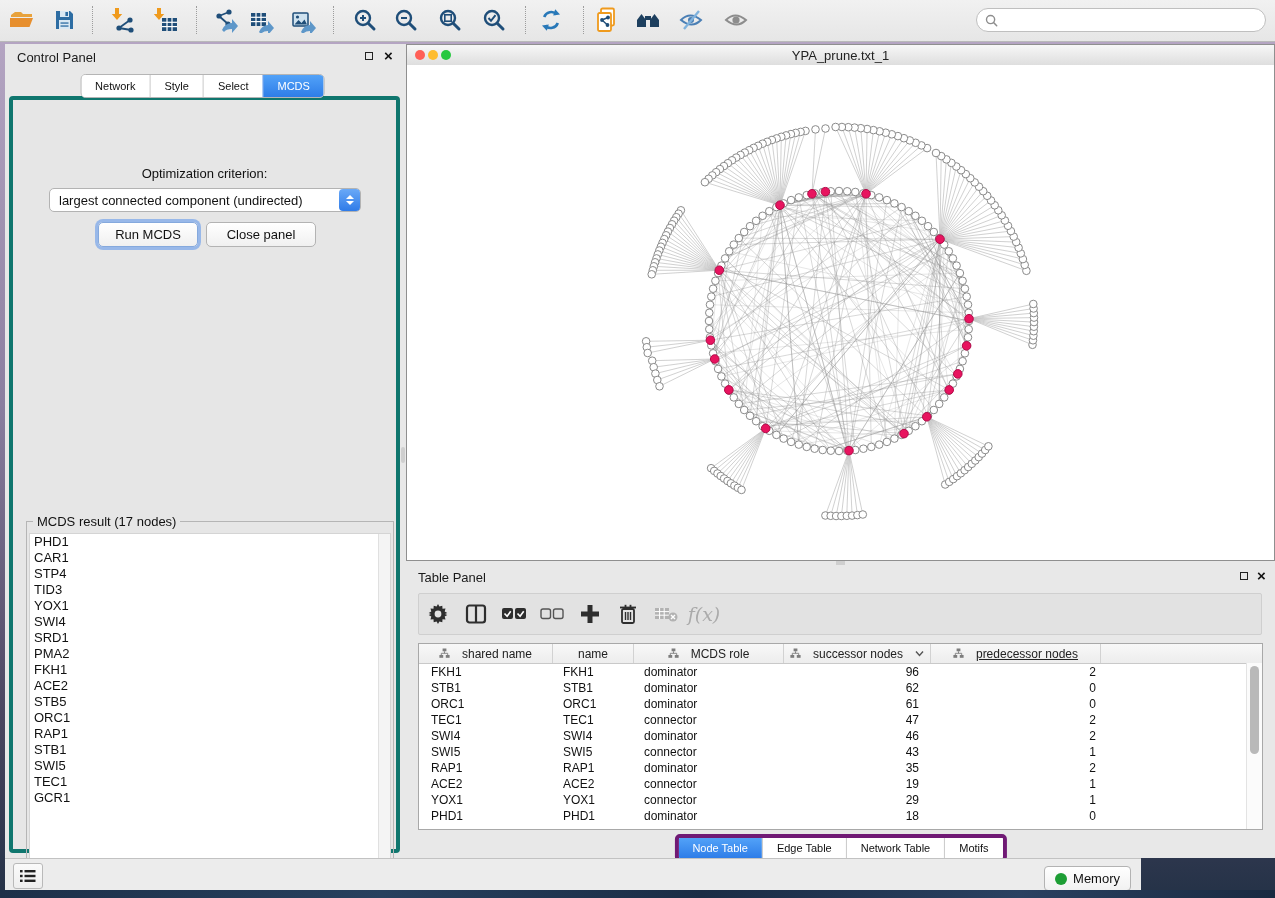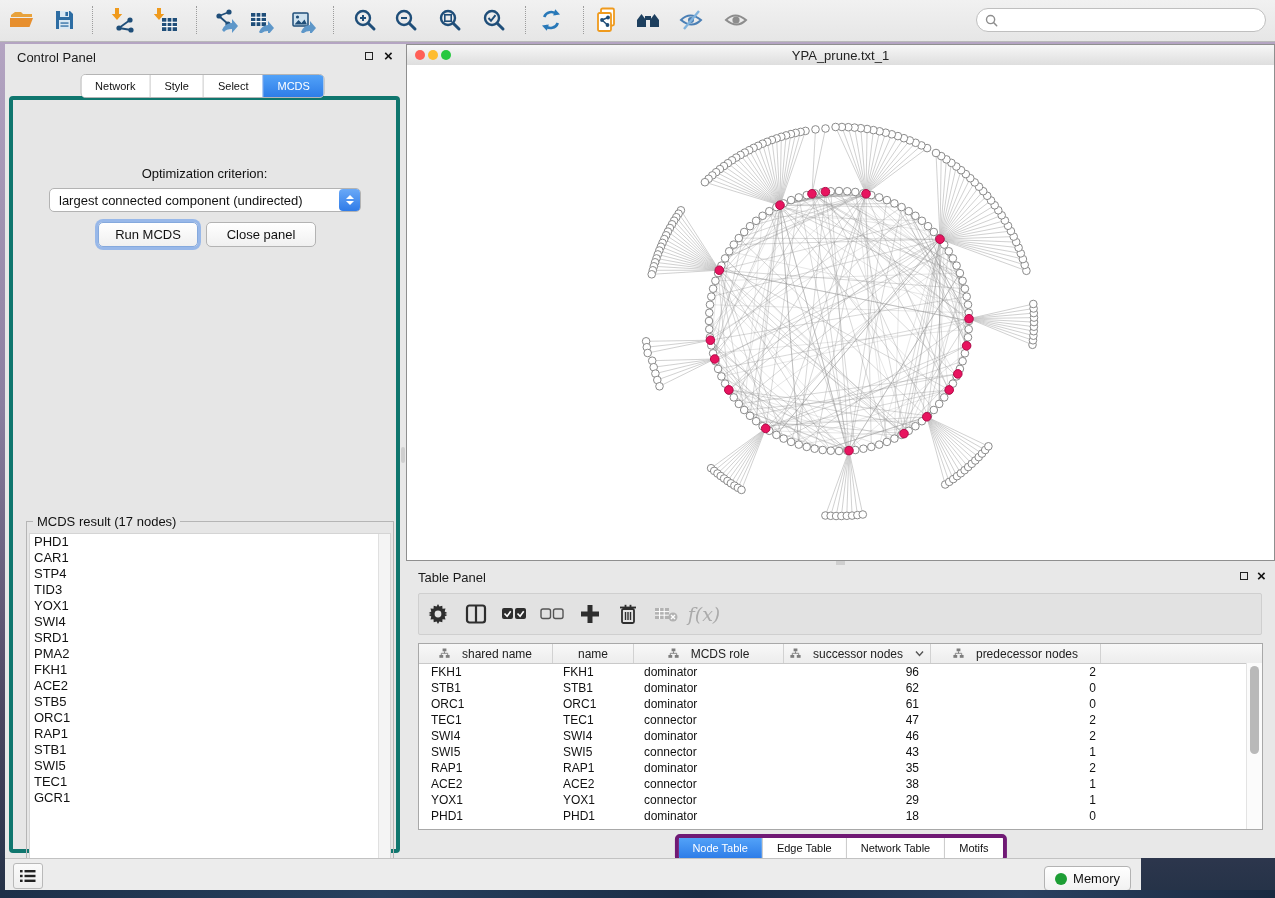--- a/index.html
+++ b/index.html
@@ -995,21 +995,21 @@
               <rect x="3.6" y="0.5" width="3.8" height="2.8" fill="#7d7d7d"></rect>
               <rect x="0.4" y="7" width="3.8" height="2.8" fill="#7d7d7d"></rect>
               <rect x="6.8" y="7" width="3.8" height="2.8" fill="#7d7d7d"></rect>
               <path d="M5.5 3.3 v2 M2.3 7 v-1.7 h6.4 V7" fill="none" stroke="#7d7d7d" stroke-width="0.9"></path>
             </svg>
             <span>successor nodes</span>
             <svg width="9" height="7" viewBox="0 0 9 7">
               <path d="M1 1.5 l3.5 4 3.5-4" fill="none" stroke="#555" stroke-width="1.4"></path>
             </svg>
           </div>
-          <div class="hcell" style="width: 170px;">
+          <div class="hcell" style="width: 170px; text-decoration: underline;">
             <svg width="11" height="11" viewBox="0 0 11 11">
               <rect x="3.6" y="0.5" width="3.8" height="2.8" fill="#7d7d7d"></rect>
               <rect x="0.4" y="7" width="3.8" height="2.8" fill="#7d7d7d"></rect>
               <rect x="6.8" y="7" width="3.8" height="2.8" fill="#7d7d7d"></rect>
               <path d="M5.5 3.3 v2 M2.3 7 v-1.7 h6.4 V7" fill="none" stroke="#7d7d7d" stroke-width="0.9"></path>
             </svg>
             <span>predecessor nodes</span>
           </div>
           <div class="hcell" style="flex: 1 1 0%; border-right: none;"></div>
         </div>
@@ -1060,21 +1060,21 @@
             <div class="tcell" style="width: 134px; text-align: left; padding-left: 12px;">RAP1</div>
             <div class="tcell" style="width: 81px; text-align: left; padding-left: 10px;">RAP1</div>
             <div class="tcell" style="width: 150px; text-align: left; padding-left: 10px;">dominator</div>
             <div class="tcell" style="width: 147px; text-align: right; padding-right: 12px;">35</div>
             <div class="tcell" style="width: 170px; text-align: right; padding-right: 5px;">2</div>
           </div>
           <div class="trow">
             <div class="tcell" style="width: 134px; text-align: left; padding-left: 12px;">ACE2</div>
             <div class="tcell" style="width: 81px; text-align: left; padding-left: 10px;">ACE2</div>
             <div class="tcell" style="width: 150px; text-align: left; padding-left: 10px;">connector</div>
-            <div class="tcell" style="width: 147px; text-align: right; padding-right: 12px;">38</div>
+            <div class="tcell" style="width: 147px; text-align: right; padding-right: 12px;">19</div>
             <div class="tcell" style="width: 170px; text-align: right; padding-right: 5px;">1</div>
           </div>
           <div class="trow">
             <div class="tcell" style="width: 134px; text-align: left; padding-left: 12px;">YOX1</div>
             <div class="tcell" style="width: 81px; text-align: left; padding-left: 10px;">YOX1</div>
             <div class="tcell" style="width: 150px; text-align: left; padding-left: 10px;">connector</div>
             <div class="tcell" style="width: 147px; text-align: right; padding-right: 12px;">29</div>
             <div class="tcell" style="width: 170px; text-align: right; padding-right: 5px;">1</div>
           </div>
           <div class="trow">

